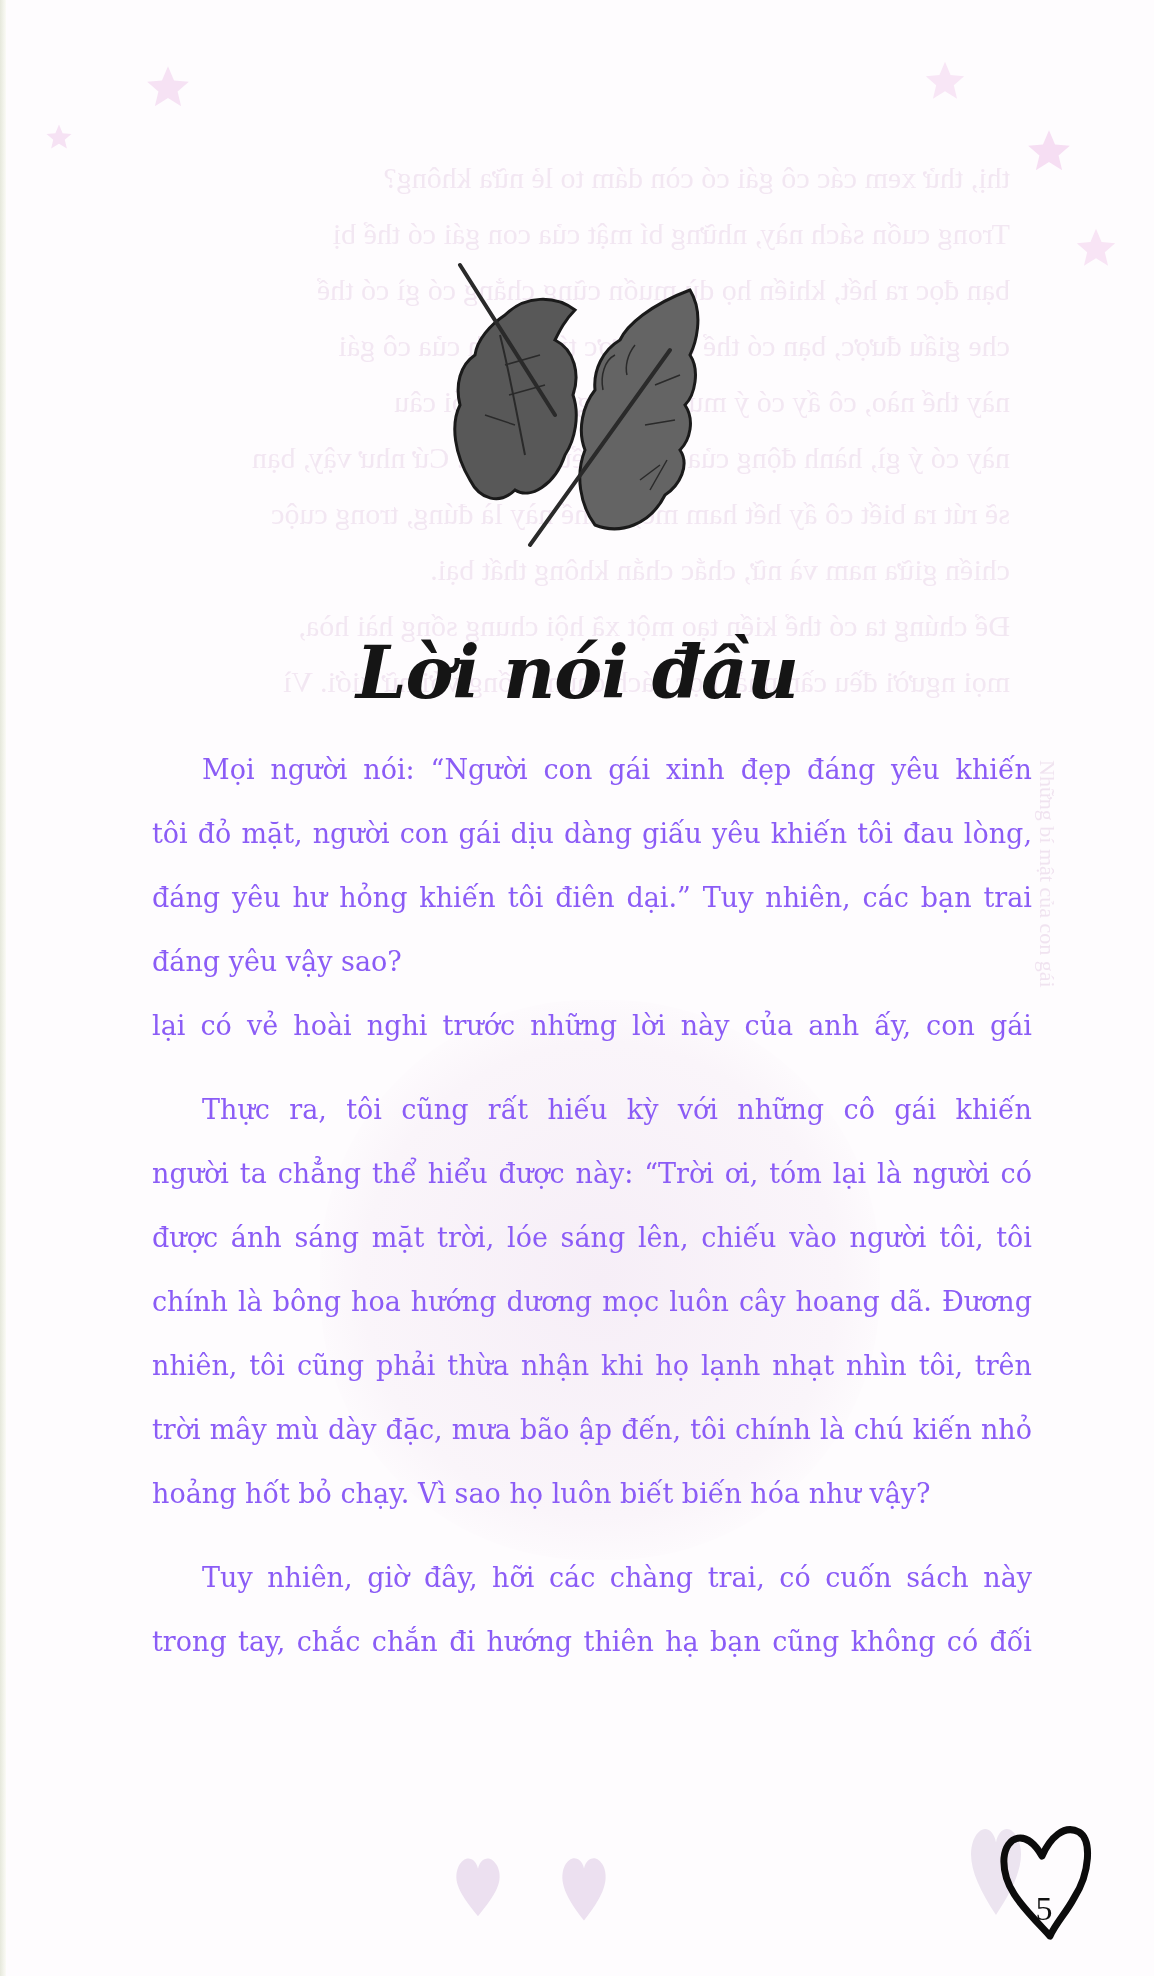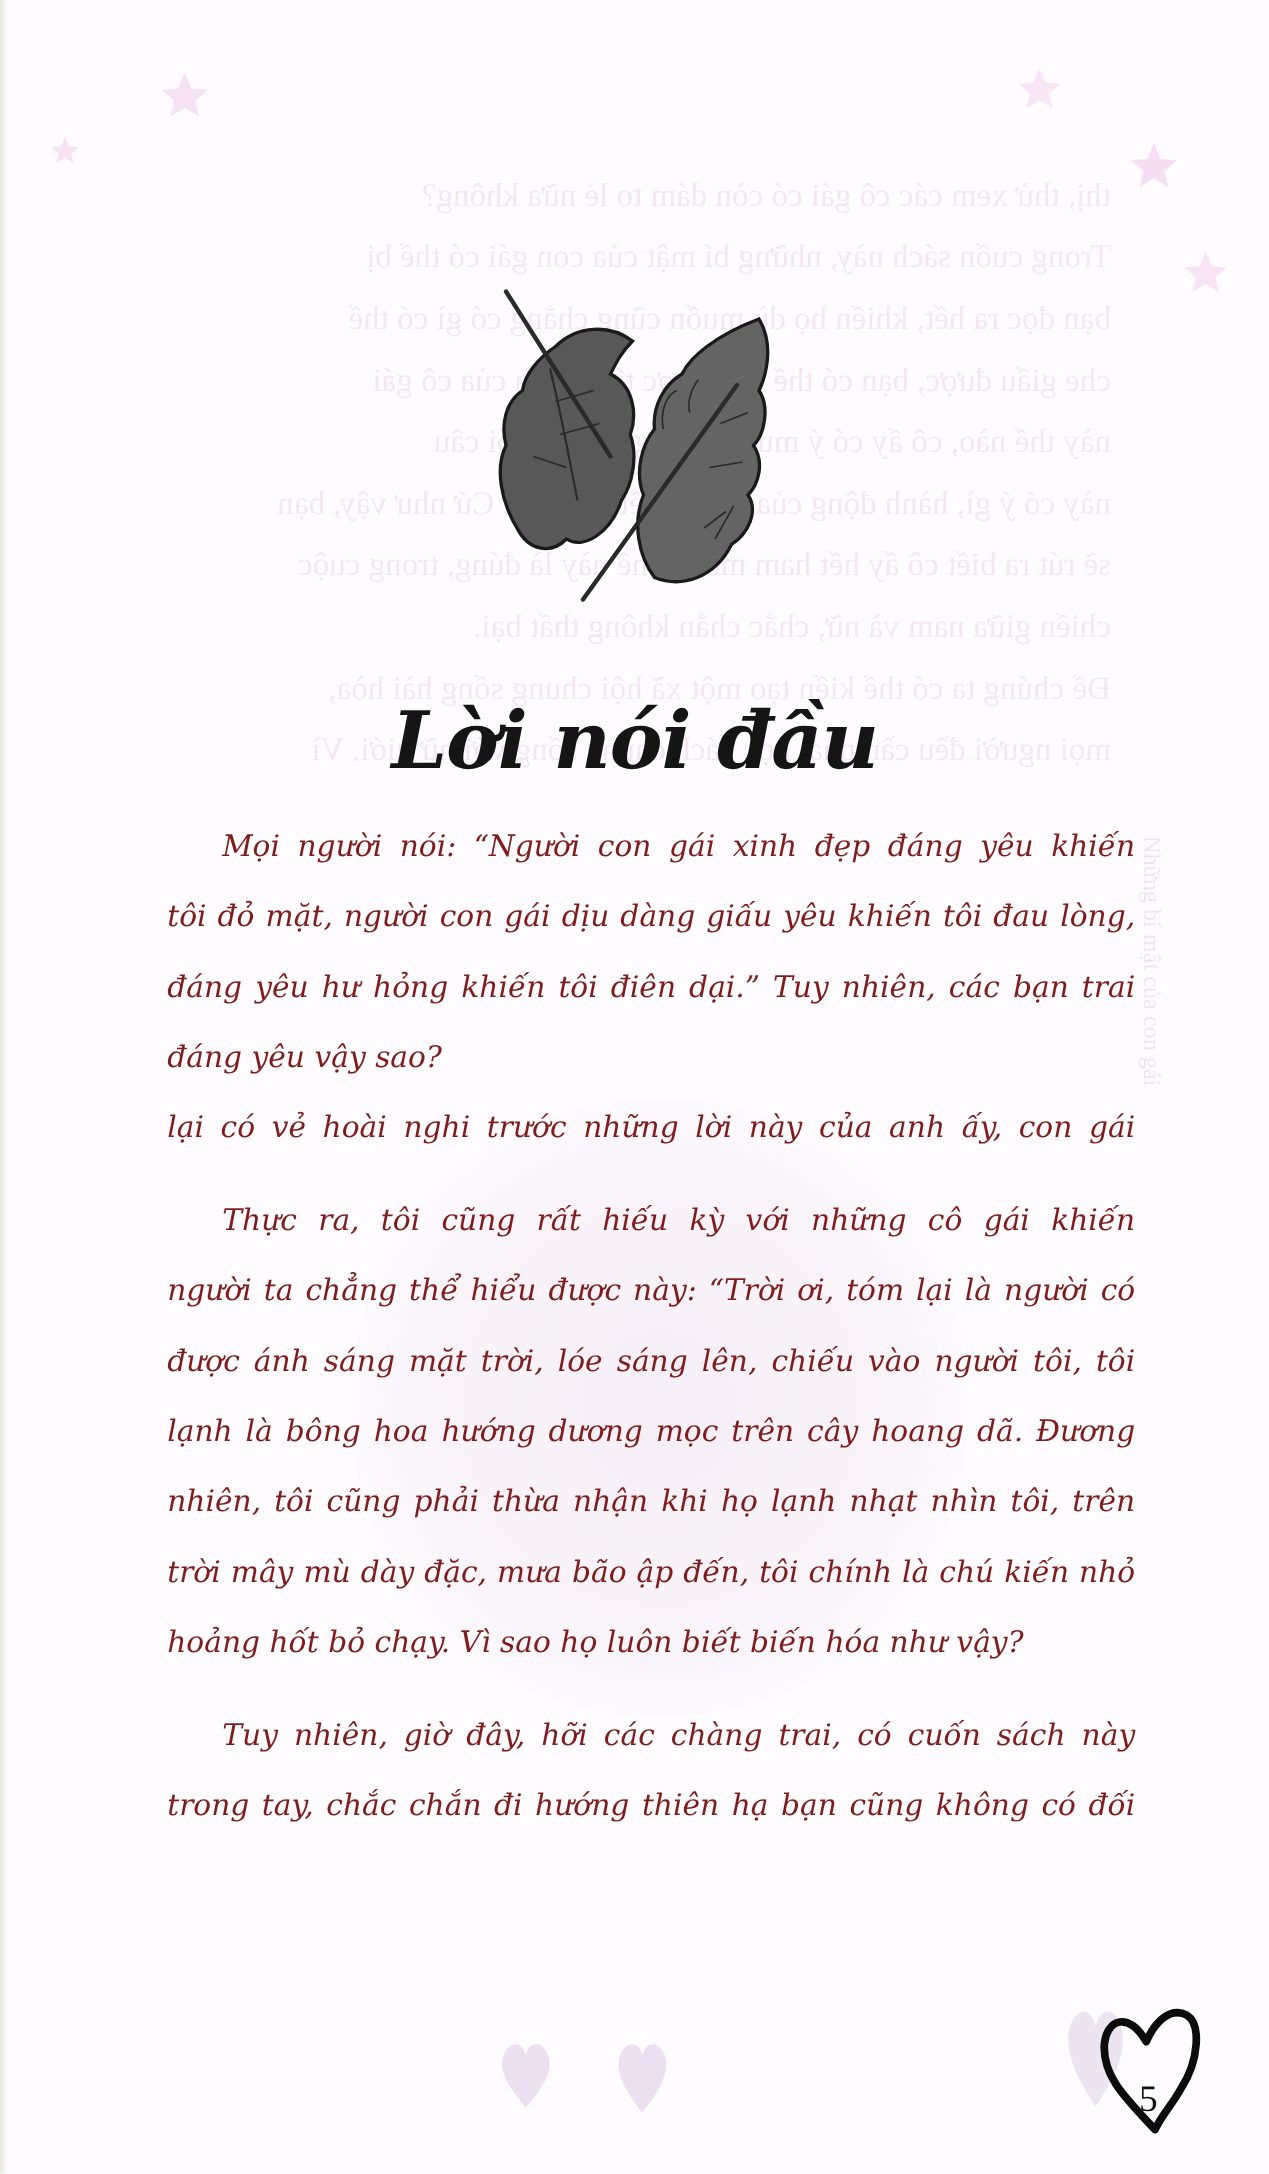--- a/index.html
+++ b/index.html
@@ -32,22 +32,22 @@
       border-radius: 48%; background: radial-gradient(circle, #f6eef7 0%, #faf5fa 60%, rgba(255,255,255,0) 75%);
     }
     .leaves { position: absolute; left: 405px; top: 255px; width: 310px; height: 300px; }
     .title {
       position: absolute; left: 0; width: 1154px; top: 570px; text-align: center;
       font-family: "DejaVu Serif", serif; font-style: italic;
       font-size: 72px; line-height: 110px; color: #151515; letter-spacing: -1px;
     }
     .body {
       position: absolute; left: 152px; top: 738px; width: 880px;
-      font-family: "DejaVu Serif", serif; font-style: italic;
-      font-size: 27px; line-height: 64px; color: #7f1d1d;
+      font-family: "DejaVu Serif", serif; 
+      font-size: 27px; line-height: 64px; color: #8b5cf6;
       text-align: justify; text-align-last: justify;
     }
     .body p { margin: 0 0 20px 0; }
     .body .line { display: block; text-align: justify; text-align-last: justify; white-space: nowrap; }
     .body .line.last { text-align-last: left; }
     .heart-faint { position: absolute; }
     .page-number-wrap { position: absolute; left: 994px; top: 1818px; width: 100px; height: 130px; }
     .page-number {
       position: absolute; left: 0; top: 72px; width: 100px; text-align: center;
       font-family: "Liberation Serif", serif; font-size: 34px; color: #111;
@@ -120,21 +120,21 @@
     <span class="line" style="padding-left:50px;">Mọi người nói: “Người con gái xinh đẹp đáng yêu khiến</span>
     <span class="line">tôi đỏ mặt, người con gái dịu dàng giấu yêu khiến tôi đau lòng,</span>
     <span class="line">đáng yêu hư hỏng khiến tôi điên dại.” Tuy nhiên, các bạn trai</span>
     <span class="line last">đáng yêu vậy sao?</span>
     <span class="line">lại có vẻ hoài nghi trước những lời này của anh ấy, con gái</span>
   </p>
   <p>
     <span class="line" style="padding-left:50px;">Thực ra, tôi cũng rất hiếu kỳ với những cô gái khiến</span>
     <span class="line">người ta chẳng thể hiểu được này: “Trời ơi, tóm lại là người có</span>
     <span class="line">được ánh sáng mặt trời, lóe sáng lên, chiếu vào người tôi, tôi</span>
-    <span class="line">lạnh là bông hoa hướng dương mọc trên cây hoang dã. Đương</span>
+    <span class="line">chính là bông hoa hướng dương mọc luôn cây hoang dã. Đương</span>
     <span class="line">nhiên, tôi cũng phải thừa nhận khi họ lạnh nhạt nhìn tôi, trên</span>
     <span class="line">trời mây mù dày đặc, mưa bão ập đến, tôi chính là chú kiến nhỏ</span>
     <span class="line last">hoảng hốt bỏ chạy. Vì sao họ luôn biết biến hóa như vậy?</span>
   </p>
   <p>
     <span class="line" style="padding-left:50px;">Tuy nhiên, giờ đây, hỡi các chàng trai, có cuốn sách này</span>
     <span class="line">trong tay, chắc chắn đi hướng thiên hạ bạn cũng không có đối</span>
   </p>
 </div>
 

